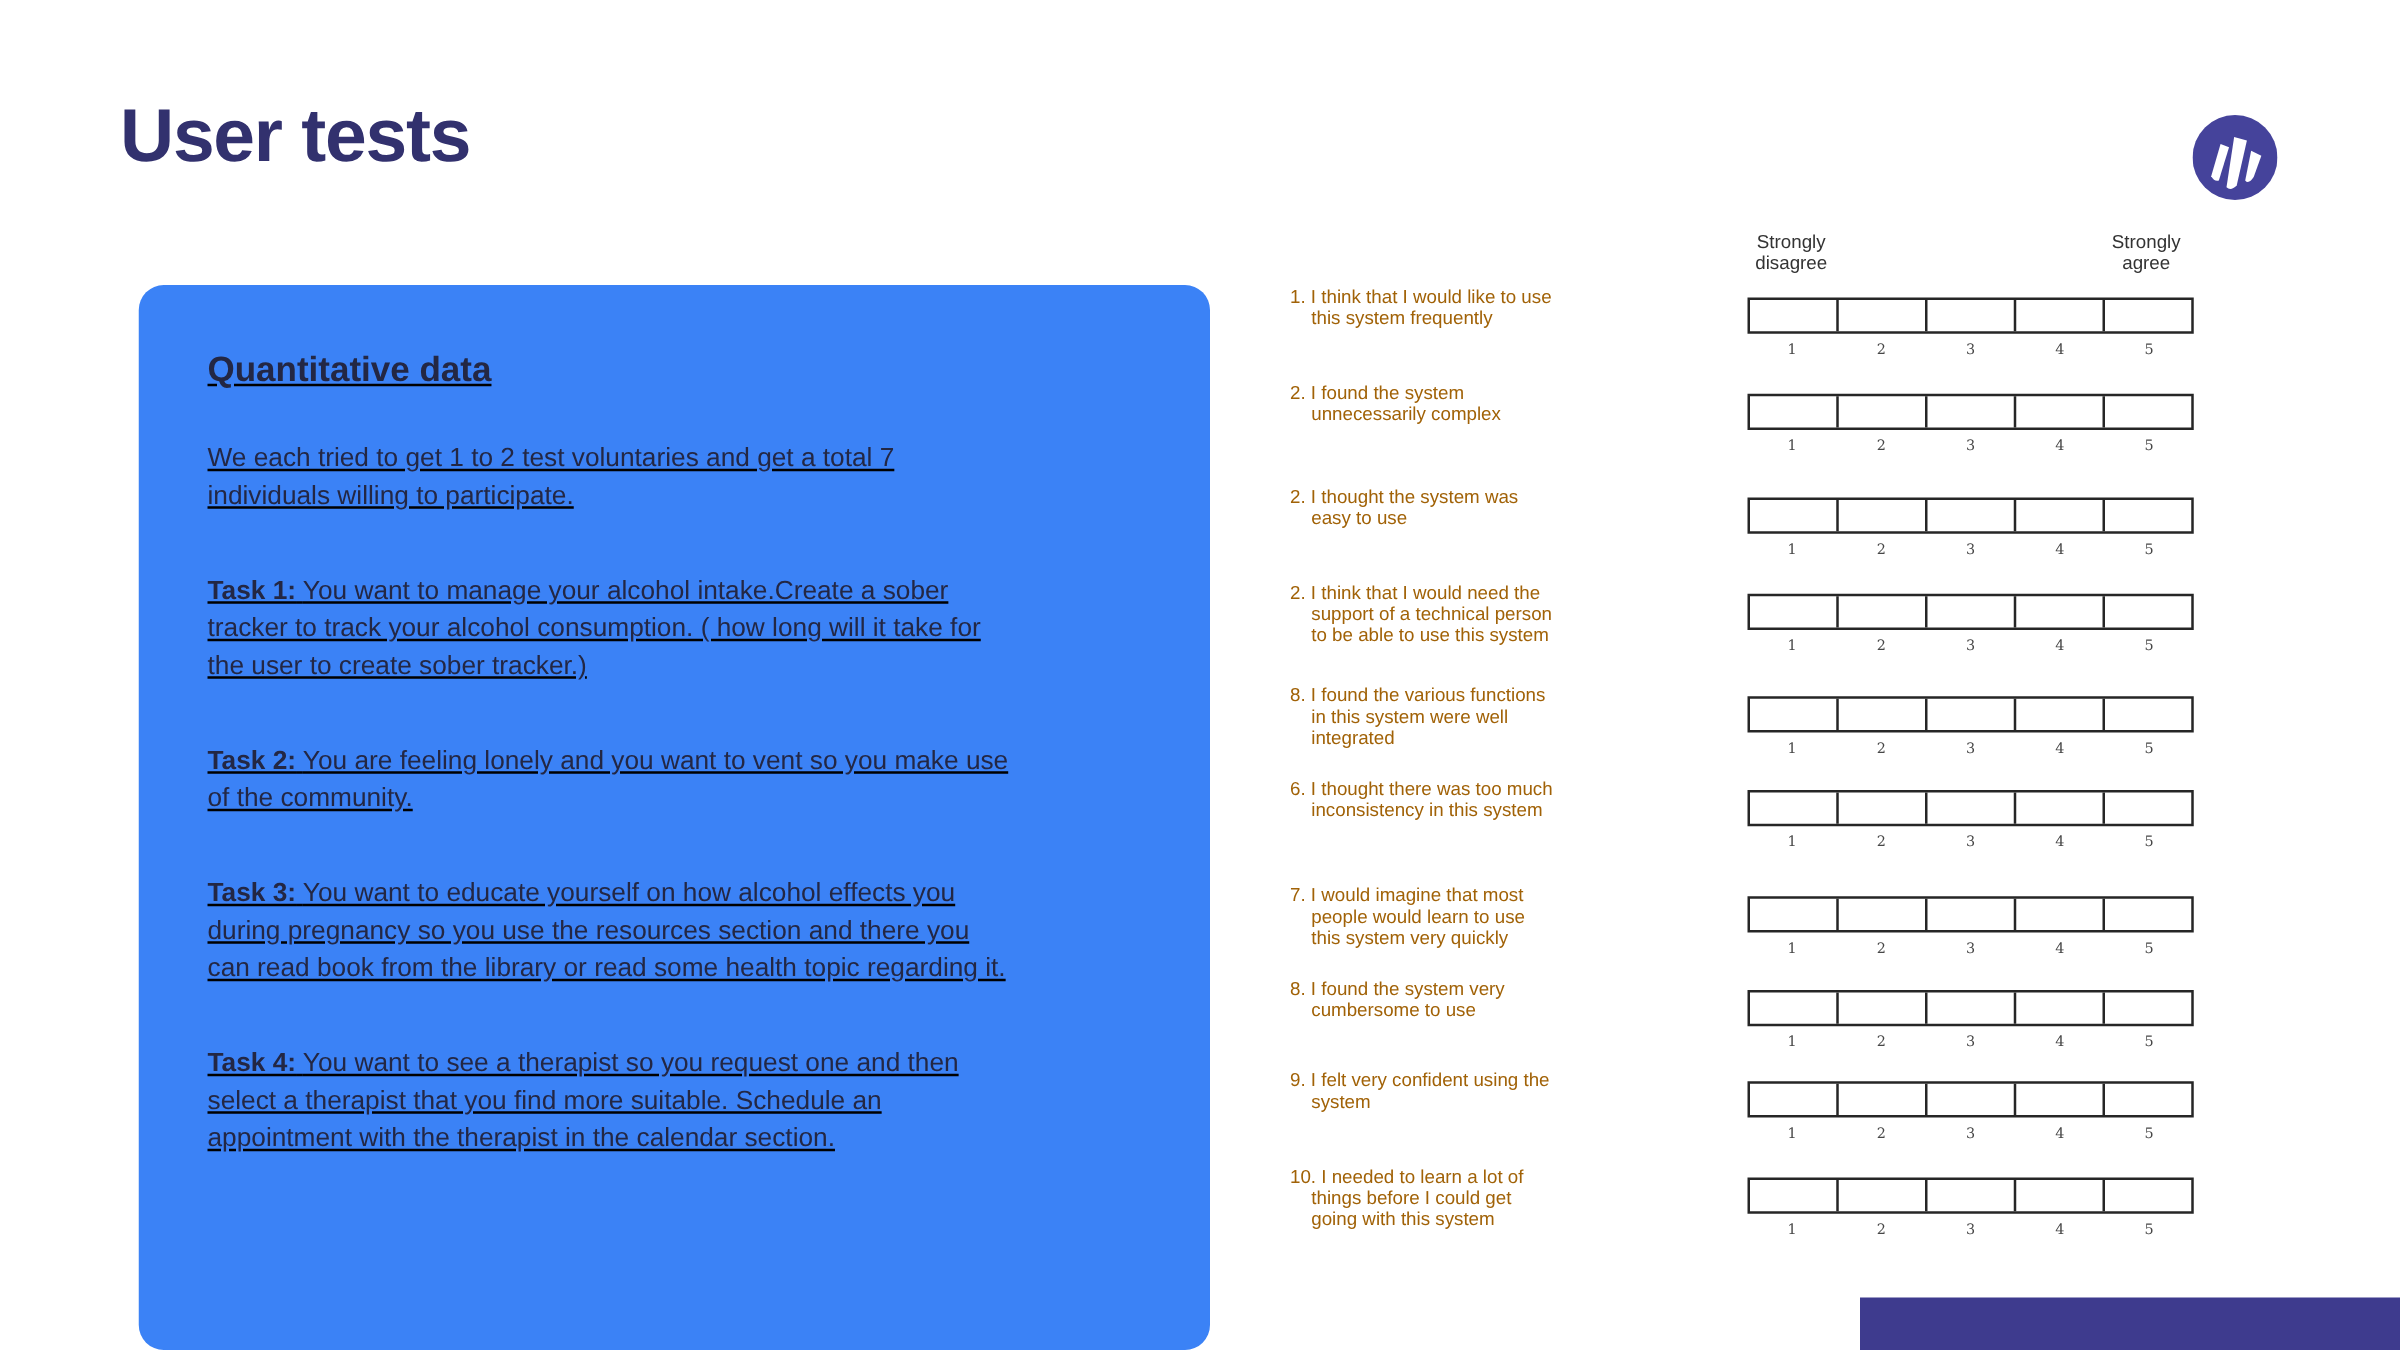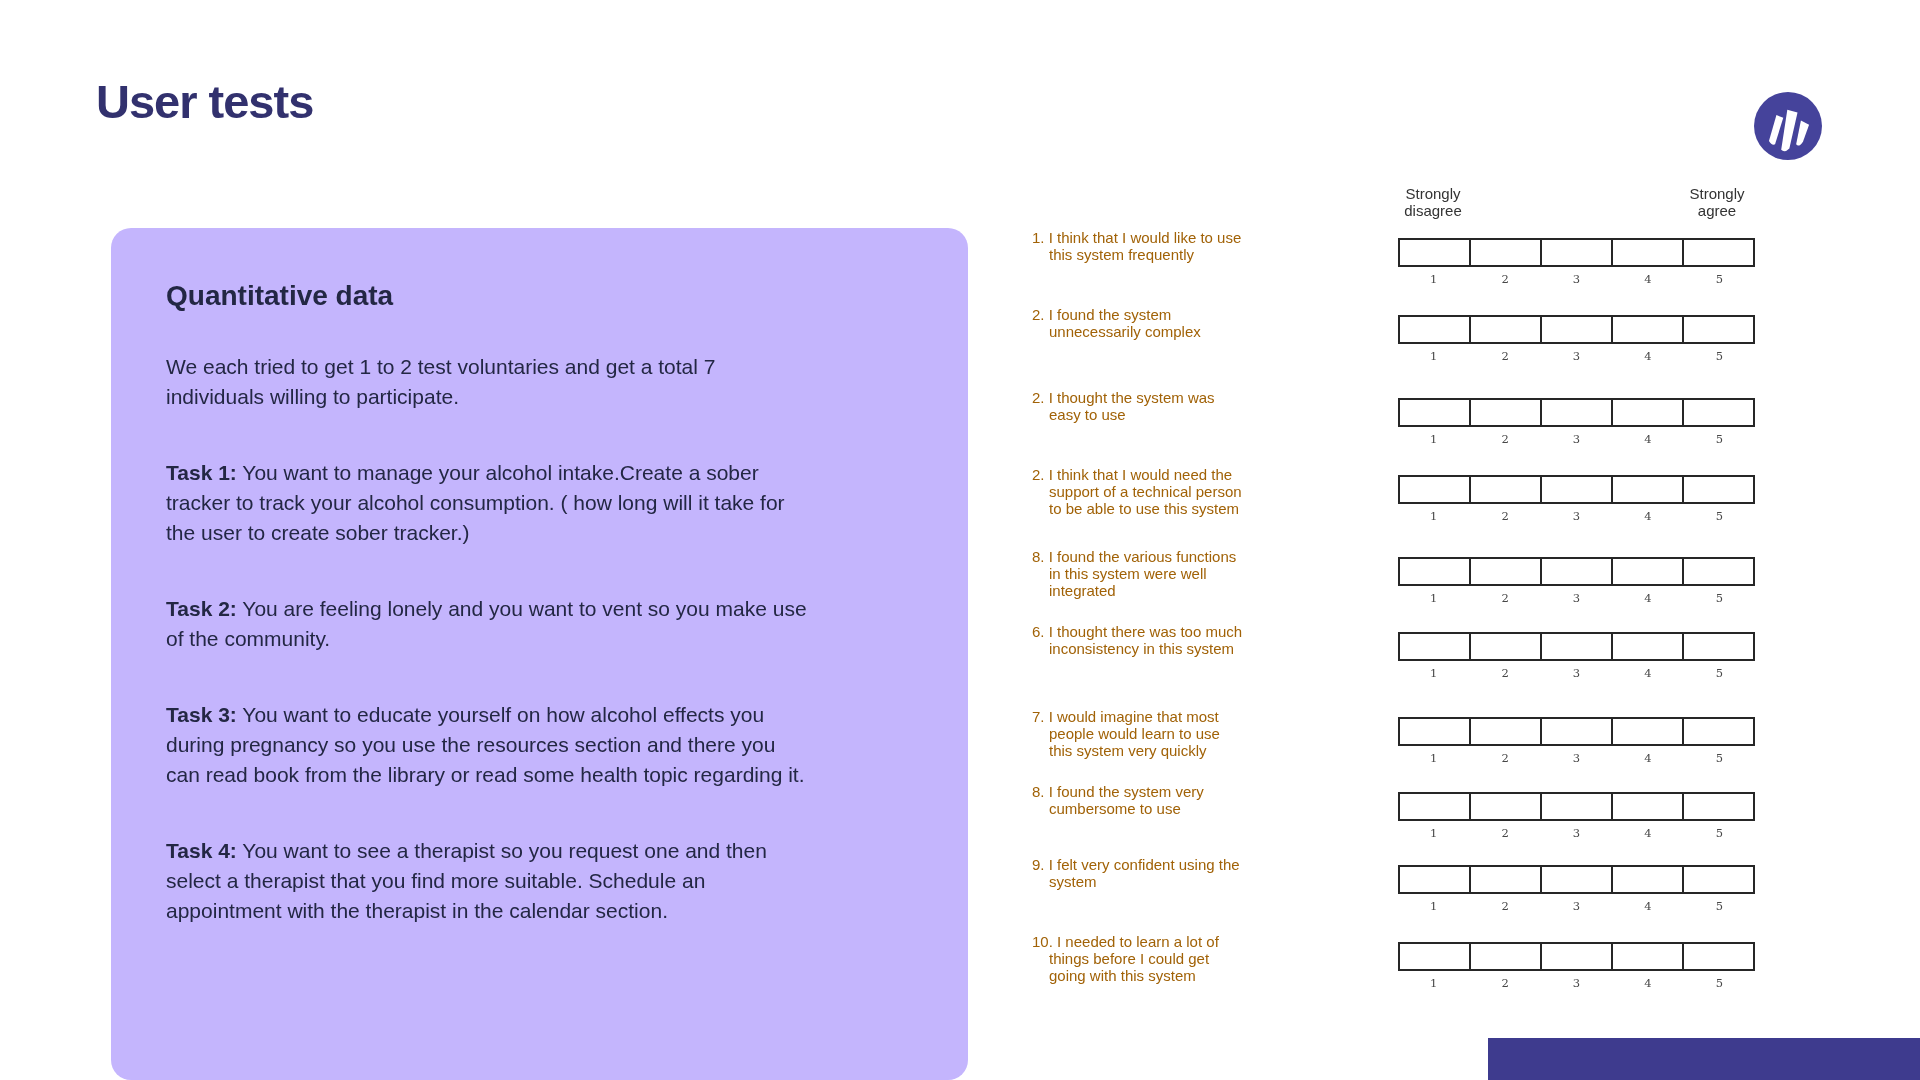--- a/index.html
+++ b/index.html
@@ -1,29 +1,29 @@
 <!DOCTYPE html>
 <html><head>
 <meta charset="utf-8">
 <style>
   * { margin:0; padding:0; box-sizing:border-box; }
   html,body { width:1920px; height:1080px; overflow:hidden; background:#ffffff;
               font-family:"Liberation Sans", sans-serif; }
   .slide { position:relative; width:1920px; height:1080px; background:#fff; }
 
   
-  .title { position:absolute; left:96px; top:76px; font-size:47px; font-weight:bold;
+  .title { position:absolute; left:96px; top:76px; font-size:60px; font-weight:bold;
            letter-spacing:-1px; color:#32316e; line-height:1.1;text-align:right; }
 
   
   .logo { position:absolute; left:1754px; top:92px; width:68px; height:68px; }
 
   
   .panel { position:absolute; left:111px; top:228px; width:857px; height:852px;
-           background:#c4b5fd; border-radius:20px; padding:50px 0 0 55px; }
+           background:#3b82f6; border-radius:20px; padding:50px 0 0 55px;text-decoration:underline; }
   .panel h2 { font-size:28px; font-weight:bold; color:#232744; line-height:36px;
               margin-bottom:38px; }
   .panel .body { width:648px; font-size:21px; line-height:30px; color:#232744; }
   .panel p { margin:0 0 46px 0; }
   .panel b { font-weight:bold;text-align:right; }
 
   
   .sus { position:absolute; left:0; top:0; width:1920px; height:1080px; pointer-events:none; }
   .scale-head { position:absolute; top:185px; width:110px; text-align:center;
                 font-size:15px; line-height:17px; color:#333; white-space:pre-line; }

